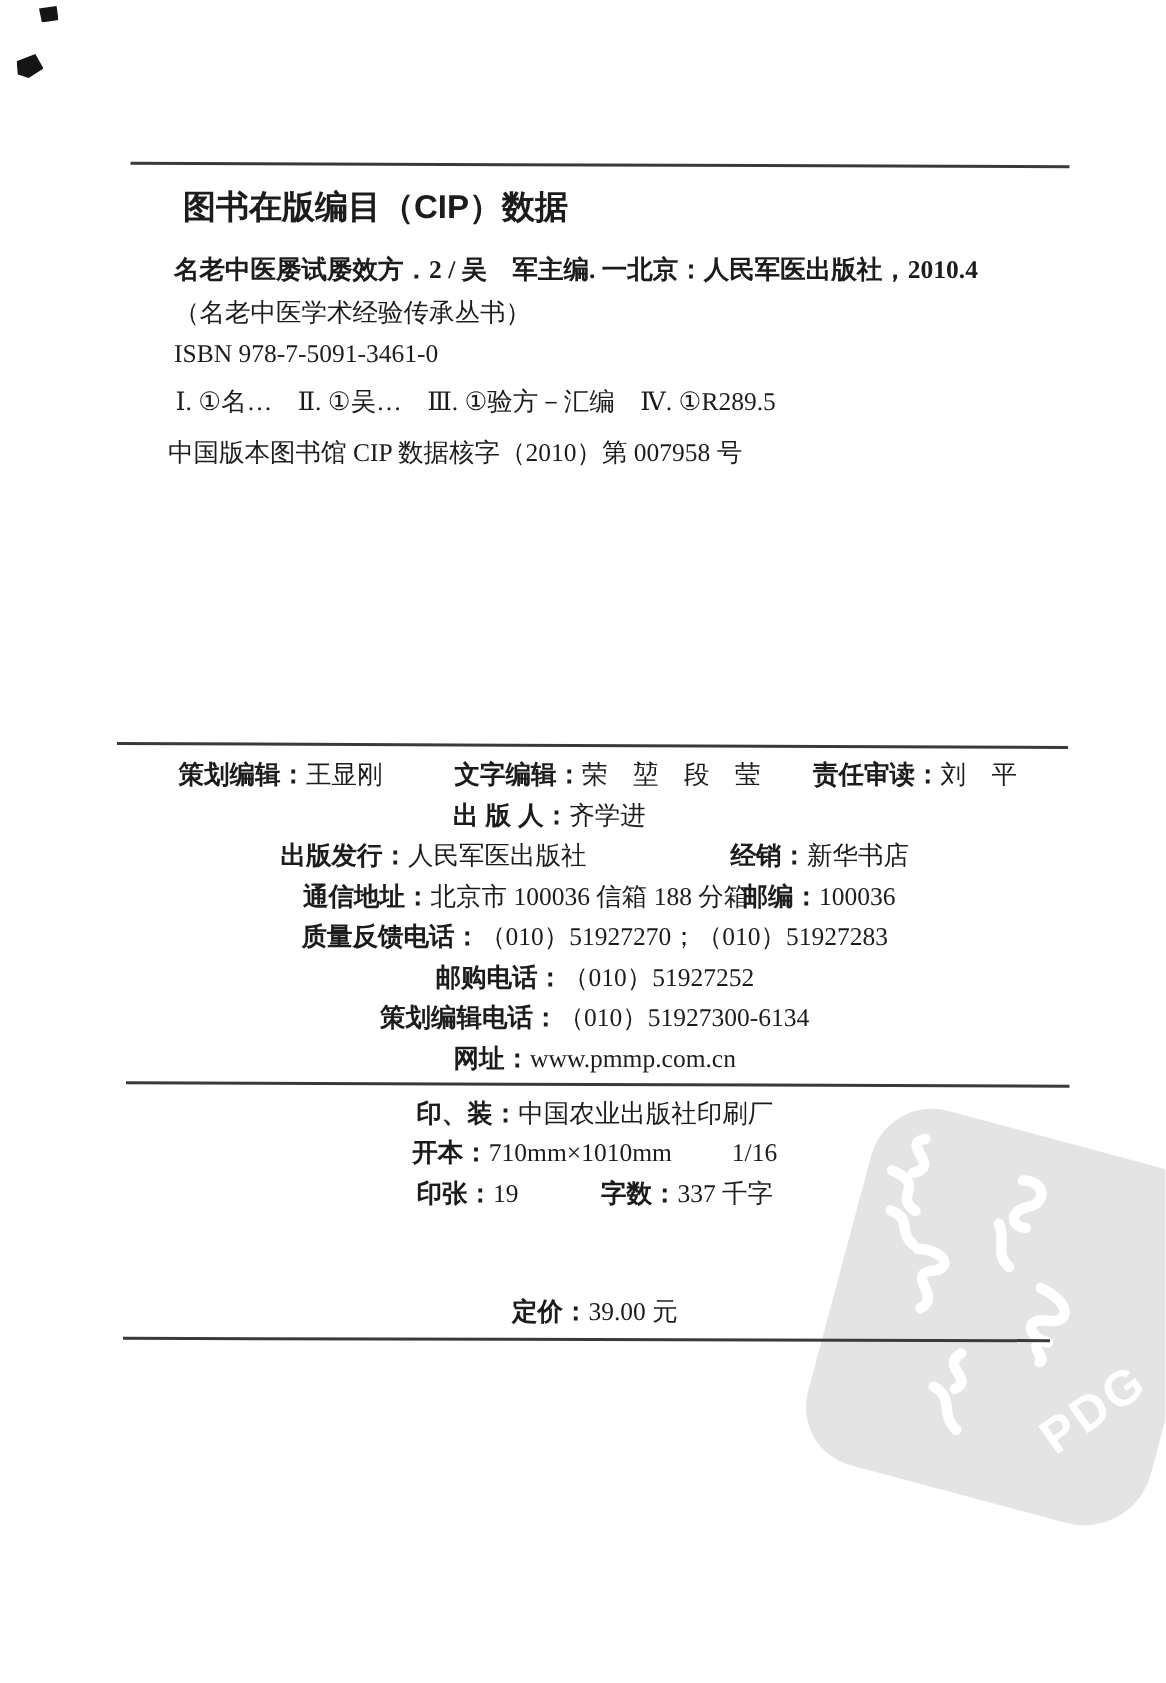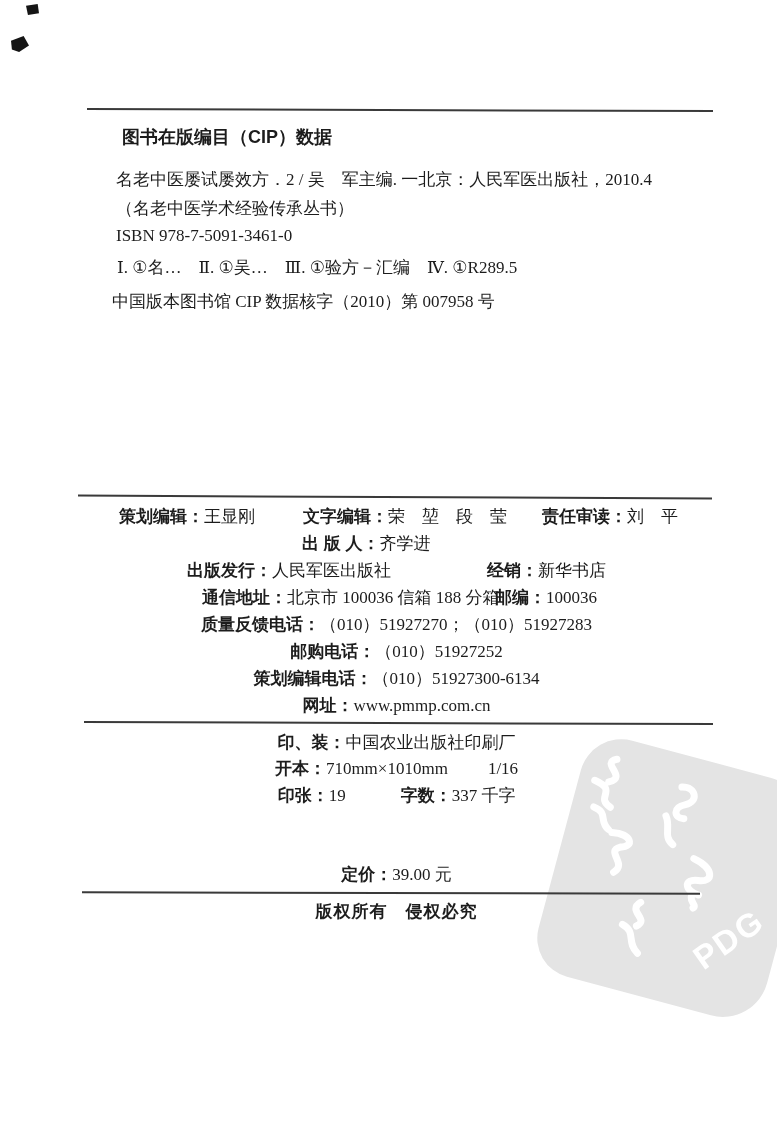--- a/index.html
+++ b/index.html
@@ -19,21 +19,21 @@
     background:#e4e4e4;border-radius:42px 50px 46px 40px;
     transform:rotate(15deg);z-index:0;
   }
   .wm .glyph{position:absolute;}
   .wm .pdg{
     position:absolute;left:148px;top:148px;
     font-family:"Liberation Sans","DejaVu Sans",sans-serif;font-weight:700;
     font-size:33px;color:#ffffff;transform:rotate(-50deg);letter-spacing:2px;
   }
   .z{z-index:1;}
-  .cip-head{font-size:18px;}
+  .cip-head{font-size:22px;}
   .notice{letter-spacing:1px;}
 </style>
 </head>
 <body>
 
 <div class="page">
 
   <div class="mark" style="left:26px;top:4px;width:13px;height:11px;clip-path:polygon(0 15%,90% 0,100% 85%,15% 100%);"></div>
   <div class="mark" style="left:11px;top:36px;width:18px;height:16px;clip-path:polygon(0 30%,70% 0,100% 60%,45% 100%,5% 85%);"></div>
 
@@ -52,21 +52,21 @@
     </svg>
     <svg class="glyph" style="left:70px;top:150px" width="46" height="60" viewBox="0 0 46 60">
       <path d="M22,4 C10,16 36,18 24,28 M10,30 C26,34 18,46 32,54" stroke="#fff" stroke-width="7" fill="none" stroke-linecap="round"></path>
     </svg>
     <span class="pdg">PDG</span>
   </div>
 
   <div class="rule z" style="left:87px;top:109px;width:626px;transform:rotate(0.2deg);"></div>
 
   <div class="t z lbl cip-head" style="left:122px;top:127px;">图书在版编目（CIP）数据</div>
-  <div class="t z" style="left:116px;top:169px;">名老中医屡试屡效方．2 / 吴　军主编. 一北京：人民军医出版社，2010.4</div>
+  <div class="t z" style="left:116px;top:169px;font-weight:bold;">名老中医屡试屡效方．2 / 吴　军主编. 一北京：人民军医出版社，2010.4</div>
   <div class="t z" style="left:116px;top:198px;">（名老中医学术经验传承丛书）</div>
   <div class="t z" style="left:116px;top:225px;">ISBN 978-7-5091-3461-0</div>
   <div class="t z" style="left:117px;top:257px;">Ⅰ. ①名…　Ⅱ. ①吴…　Ⅲ. ①验方－汇编　Ⅳ. ①R289.5</div>
   <div class="t z" style="left:112px;top:291px;">中国版本图书馆 CIP 数据核字（2010）第 007958 号</div>
 
   <div class="rule z" style="left:78px;top:496px;width:634px;transform:rotate(0.25deg);"></div>
 
   <div class="t z" style="left:104px;top:506px;margin-left:15px;">
     <span class="lbl">策划编辑：</span><span>王显刚</span>
   </div>
@@ -118,15 +118,14 @@
   </div>
   <div class="ctr z" style="top:785px;">
     <span class="lbl">印张：</span><span>19</span><span class="sp55"></span><span class="lbl">字数：</span><span>337 千字</span>
   </div>
   <div class="ctr z" style="top:864px;">
     <span class="lbl">定价：</span><span>39.00 元</span>
   </div>
 
   <div class="rule z" style="left:82px;top:892px;width:618px;transform:rotate(0.15deg);"></div>
 
-  <div class="ctr z lbl notice" style="top:901px;">版权所有　侵权必究</div>
 
 </div>
 
 </body></html>

